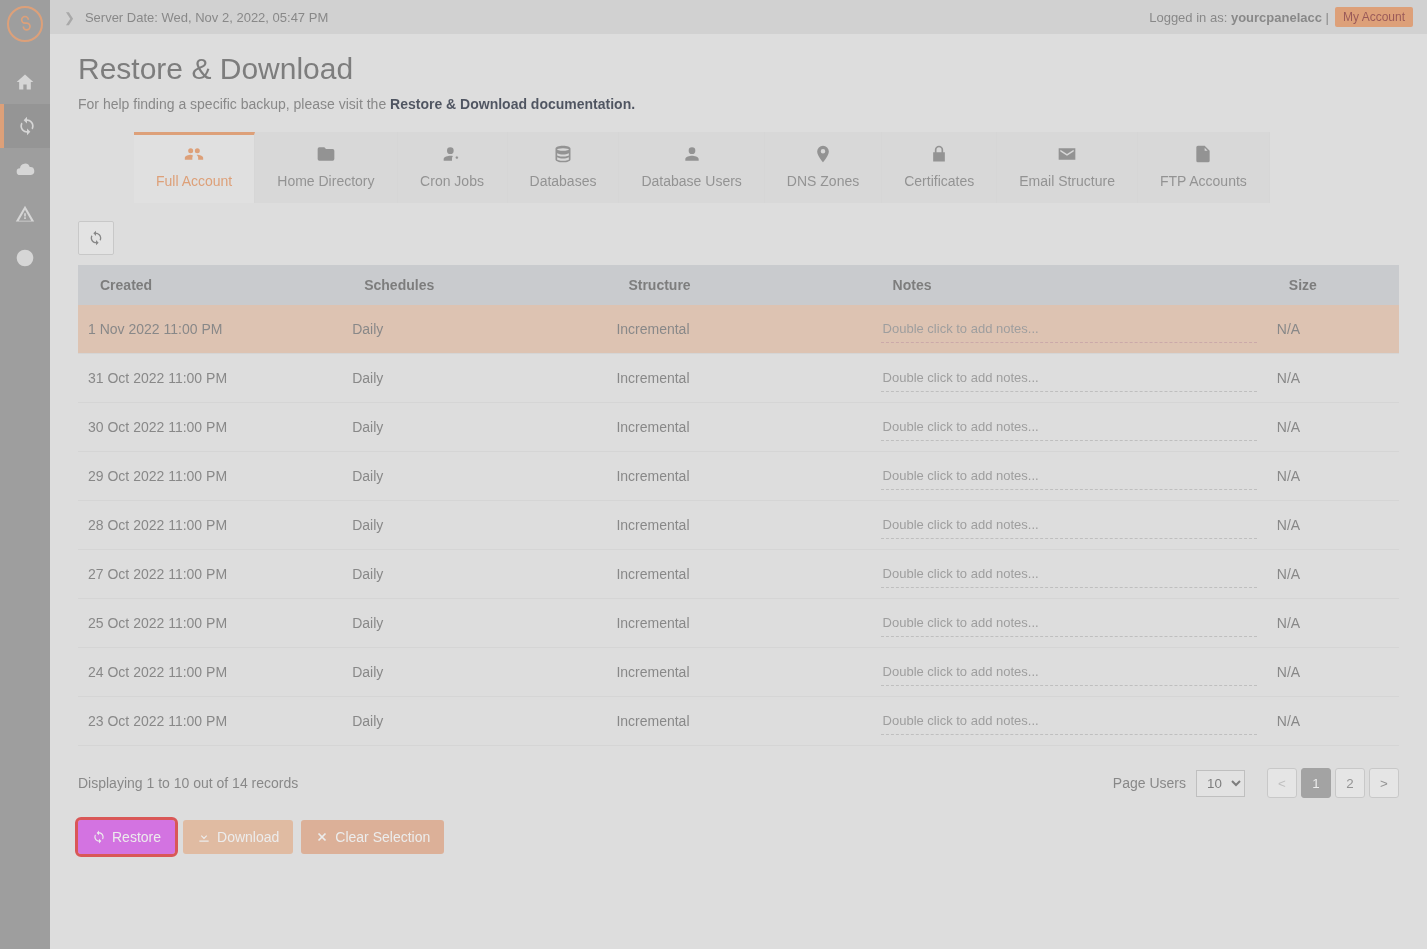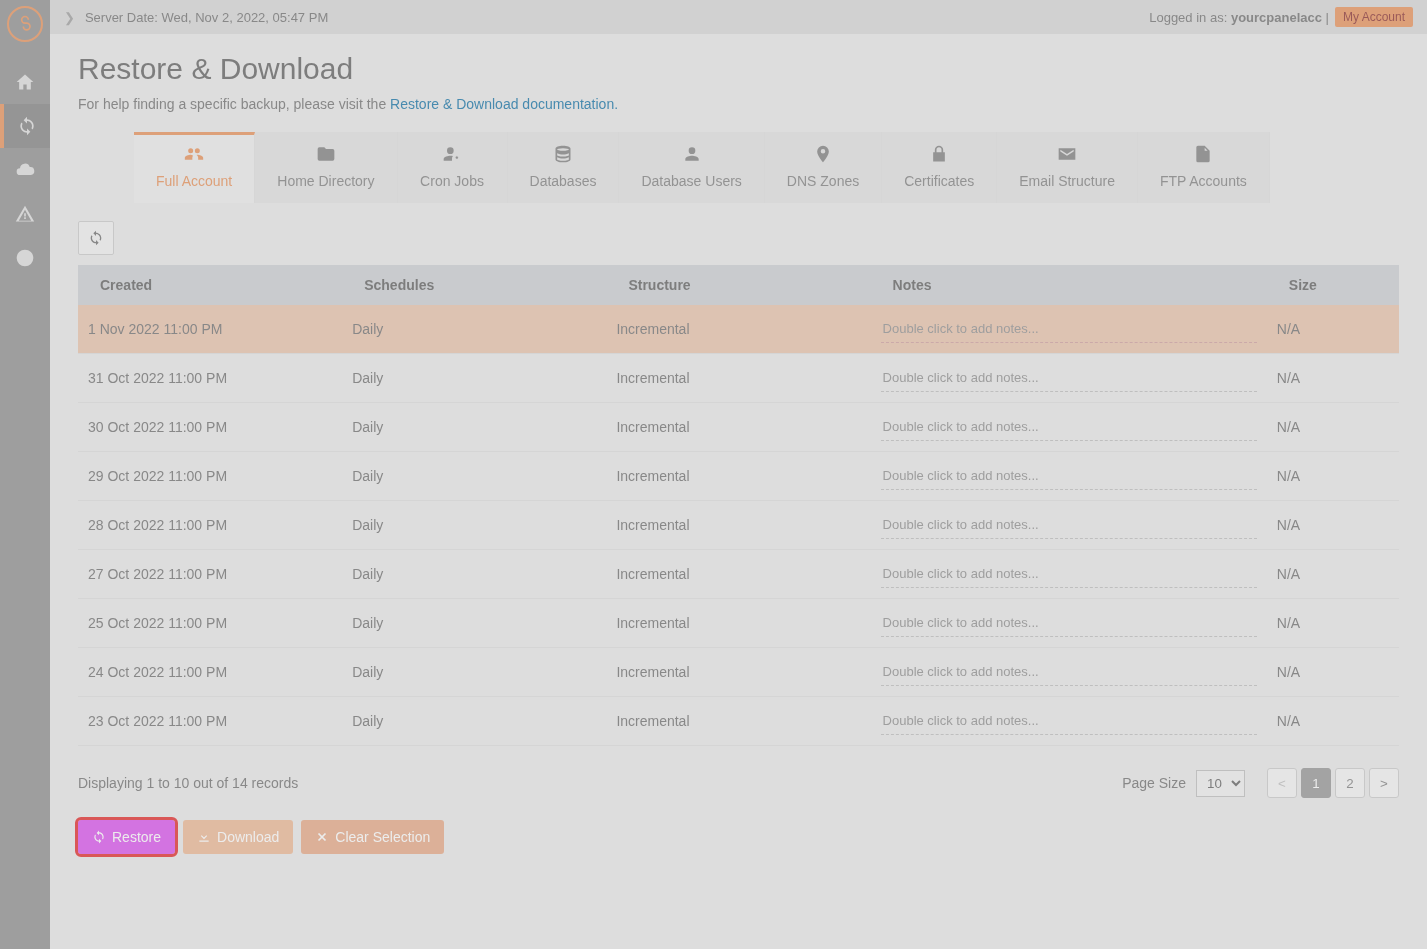--- a/index.html
+++ b/index.html
@@ -23,21 +23,21 @@
   .topbar { background: #d6d6d6; height: 34px; display: flex; align-items: center; padding: 0 14px; font-size: 13px; color: #666; }
   .topbar .chevron { margin-right: 10px; color: #999; }
   .topbar .spacer { flex: 1; }
   .topbar .acct { font-weight: bold; color: #666; }
   .topbar .my-account-btn { background: #e98b4f; color: #7f1d1d; border: none; padding: 3px 8px; border-radius: 2px; margin-left: 6px; cursor: pointer; font-size: 12px; }
 
   
   .content { padding: 18px 28px; }
   h1.page-title { font-size: 30px; font-weight: normal; color: #555; margin-bottom: 10px; }
   .help-text { font-size: 14px; color: #666; margin-bottom: 20px; }
-  .help-text a { color: #0369a1; text-decoration: none; }
+  .help-text a { color: #0f172a; text-decoration: none; font-weight: bold; }
 
   
   .tabs { display: flex; margin: 0 0 18px 56px; }
   .tab { flex: none; padding: 12px 22px 14px; text-align: center; color: #777; cursor: pointer; background: #e0e0e0; border-right: 1px solid #ddd; font-size: 14px; min-width: 110px; }
   .tab.active { background: #ededed; color: #e98b4f; border-top: 3px solid #e98b4f; padding-top: 9px; }
   .tab .tab-icon { display: block; margin: 0 auto 6px; }
   .tab svg { width: 20px; height: 20px; fill: currentColor; }
 
   
   .refresh-row { margin-bottom: 10px; }
@@ -242,21 +242,21 @@
     <td>Incremental</td>
     <td><input class="notes-input" placeholder="Double click to add notes..." style=""></td>
     <td>N/A</td>
           </tr>
         </tbody>
     </table>
 
     <div class="table-footer">
       <span>Displaying 1 to 10 out of 14 records</span>
       <span class="spacer"></span>
-      <span>Page Size</span>
+      <span>Page Users</span>
       <select class="page-size-select">
         <option>10</option>
       </select>
       <div class="pager">
         <button disabled="">&lt;</button>
         <span id="pager-pages" style="display: inline-flex; gap: 4px;">
             <button class="current">1</button>
             <button>2</button>
           </span>
         <button>&gt;</button>

